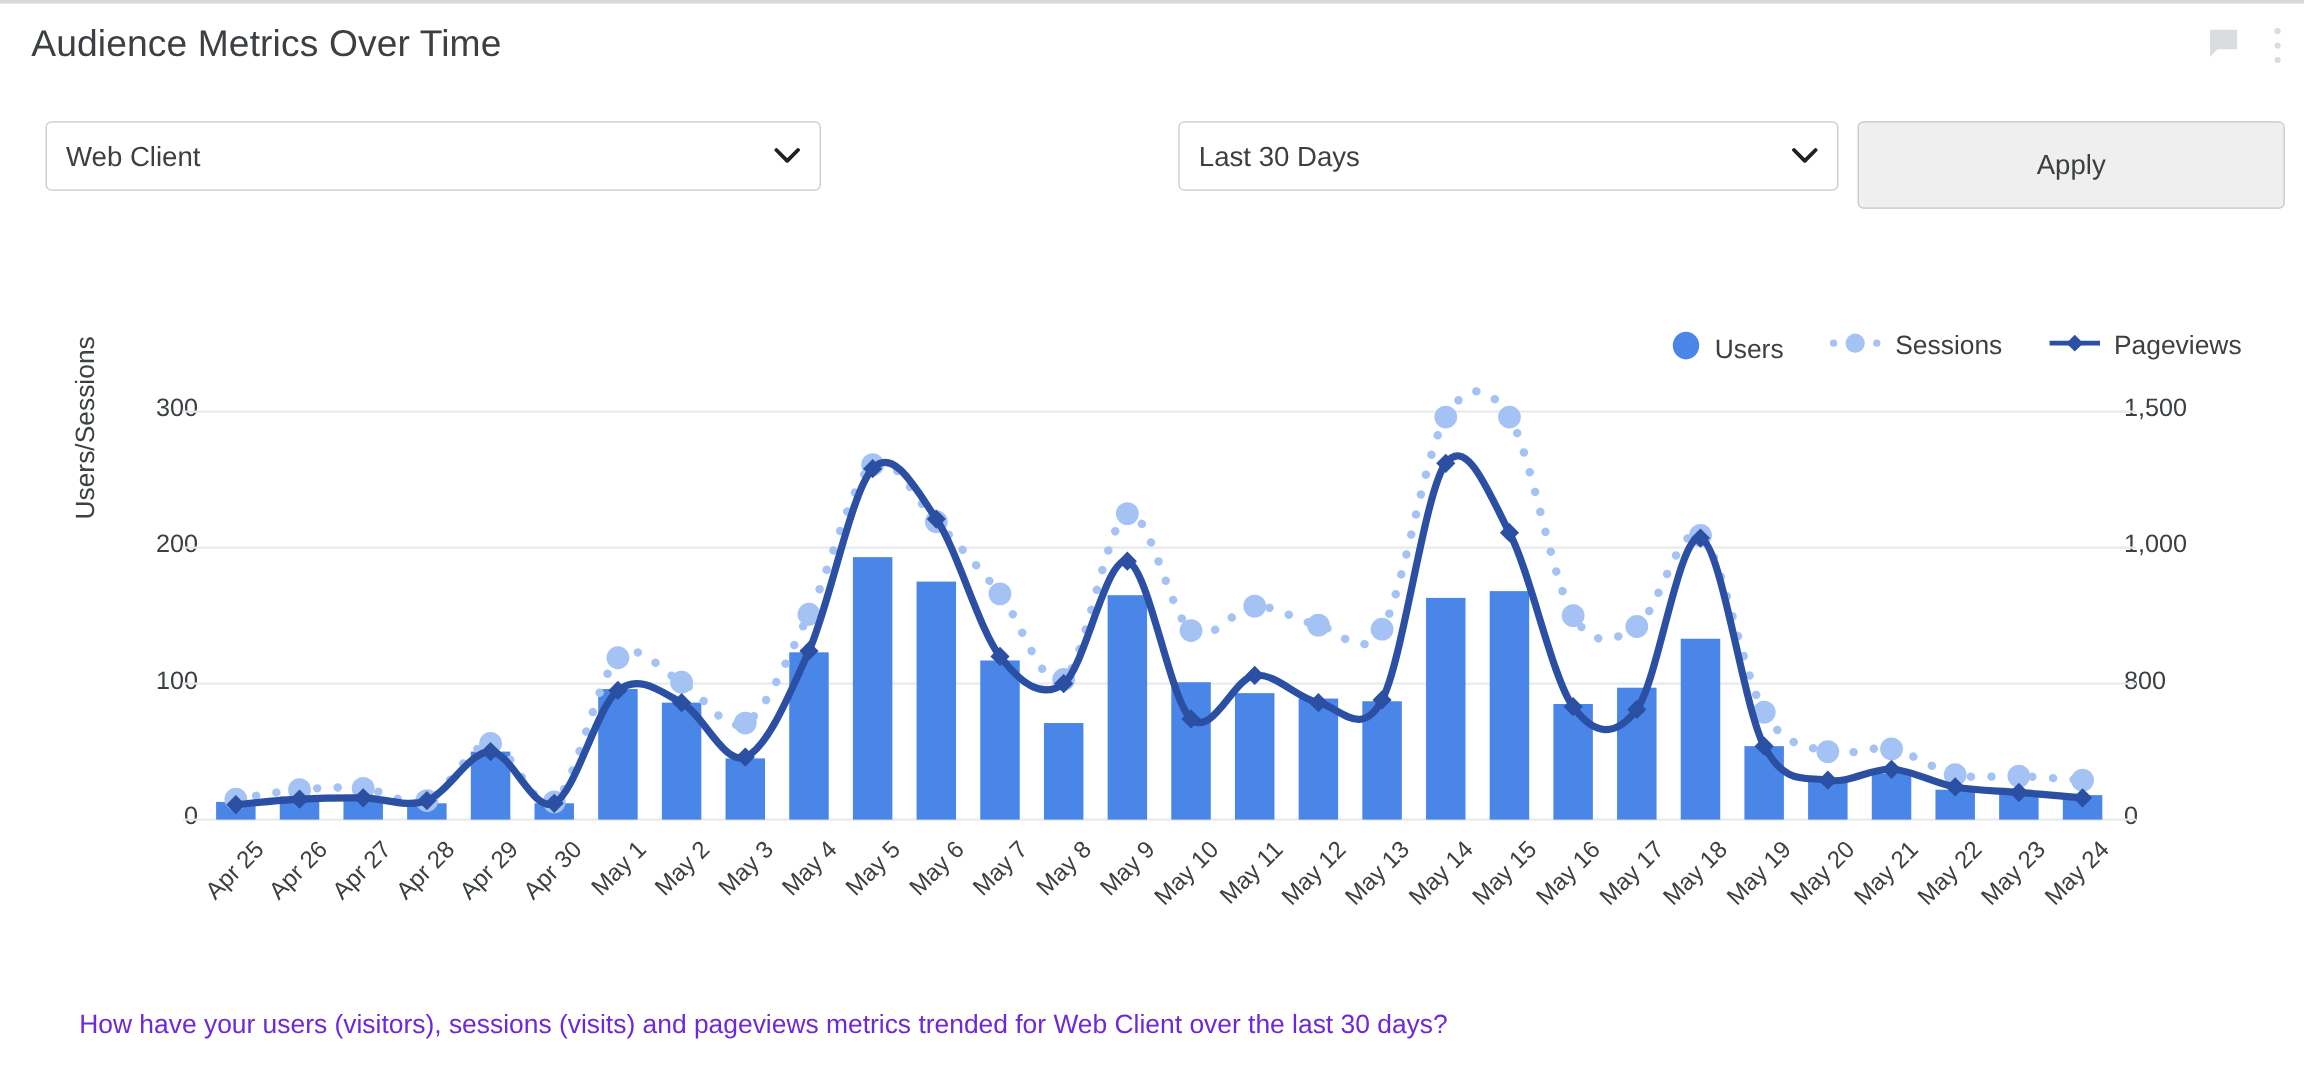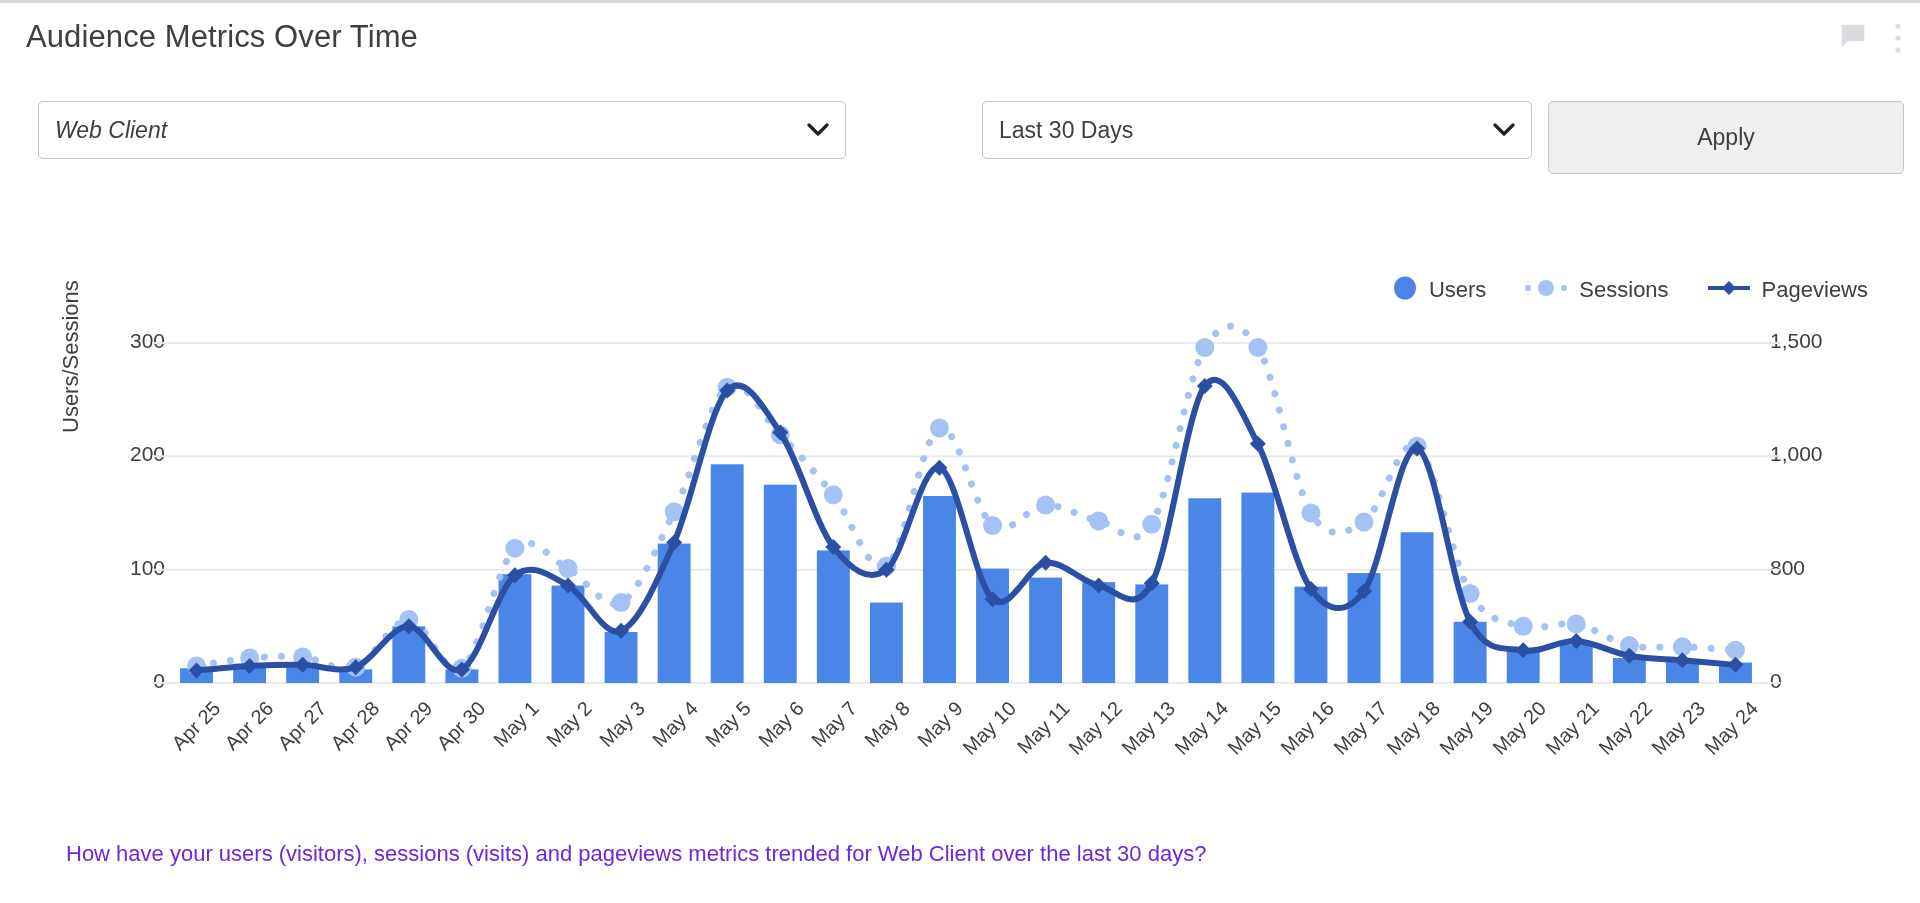--- a/index.html
+++ b/index.html
@@ -54,39 +54,39 @@
     cursor: pointer;
   }
   .select-label {
     font-size: 23px;
     color: #3c4043;
     flex: 1;
     white-space: nowrap;
     overflow: hidden;
   }
   .caret { flex: 0 0 auto; line-height: 0; padding-left: 8px; }
-  #select-client { left: 38px; top: 0; width: 808px; font-style: italic; }
+  #select-client { left: 38px; top: 0; width: 646px; }
   #select-range  { left: 982px; top: 0; width: 550px; }
   #apply-button {
     position: absolute;
     left: 1548px; top: 0; width: 356px; height: 73px;
     background: #efefef;
     border: 1px solid #c4c4c4;
     border-radius: 5px;
     font-size: 23px;
     color: #3c4043;
     font-family: "Liberation Sans", sans-serif;
     cursor: pointer;
     display: flex; align-items: center; justify-content: center;
   }
   
   #legend {
     position: absolute;
     right: 52px; top: 272px;
-    display: flex; align-items: center; gap: 38px;
+    display: flex; align-items: flex-start; gap: 38px;
   }
   .legend-item { display: flex; align-items: center; gap: 11px; cursor: pointer; }
   .legend-text { font-size: 22px; color: #3c4043; white-space: nowrap; }
   
   #plot-wrap {
     position: absolute;
     left: 0; top: 310px;
     width: 1920px; height: 420px;
   }
   #axis-left-title {

